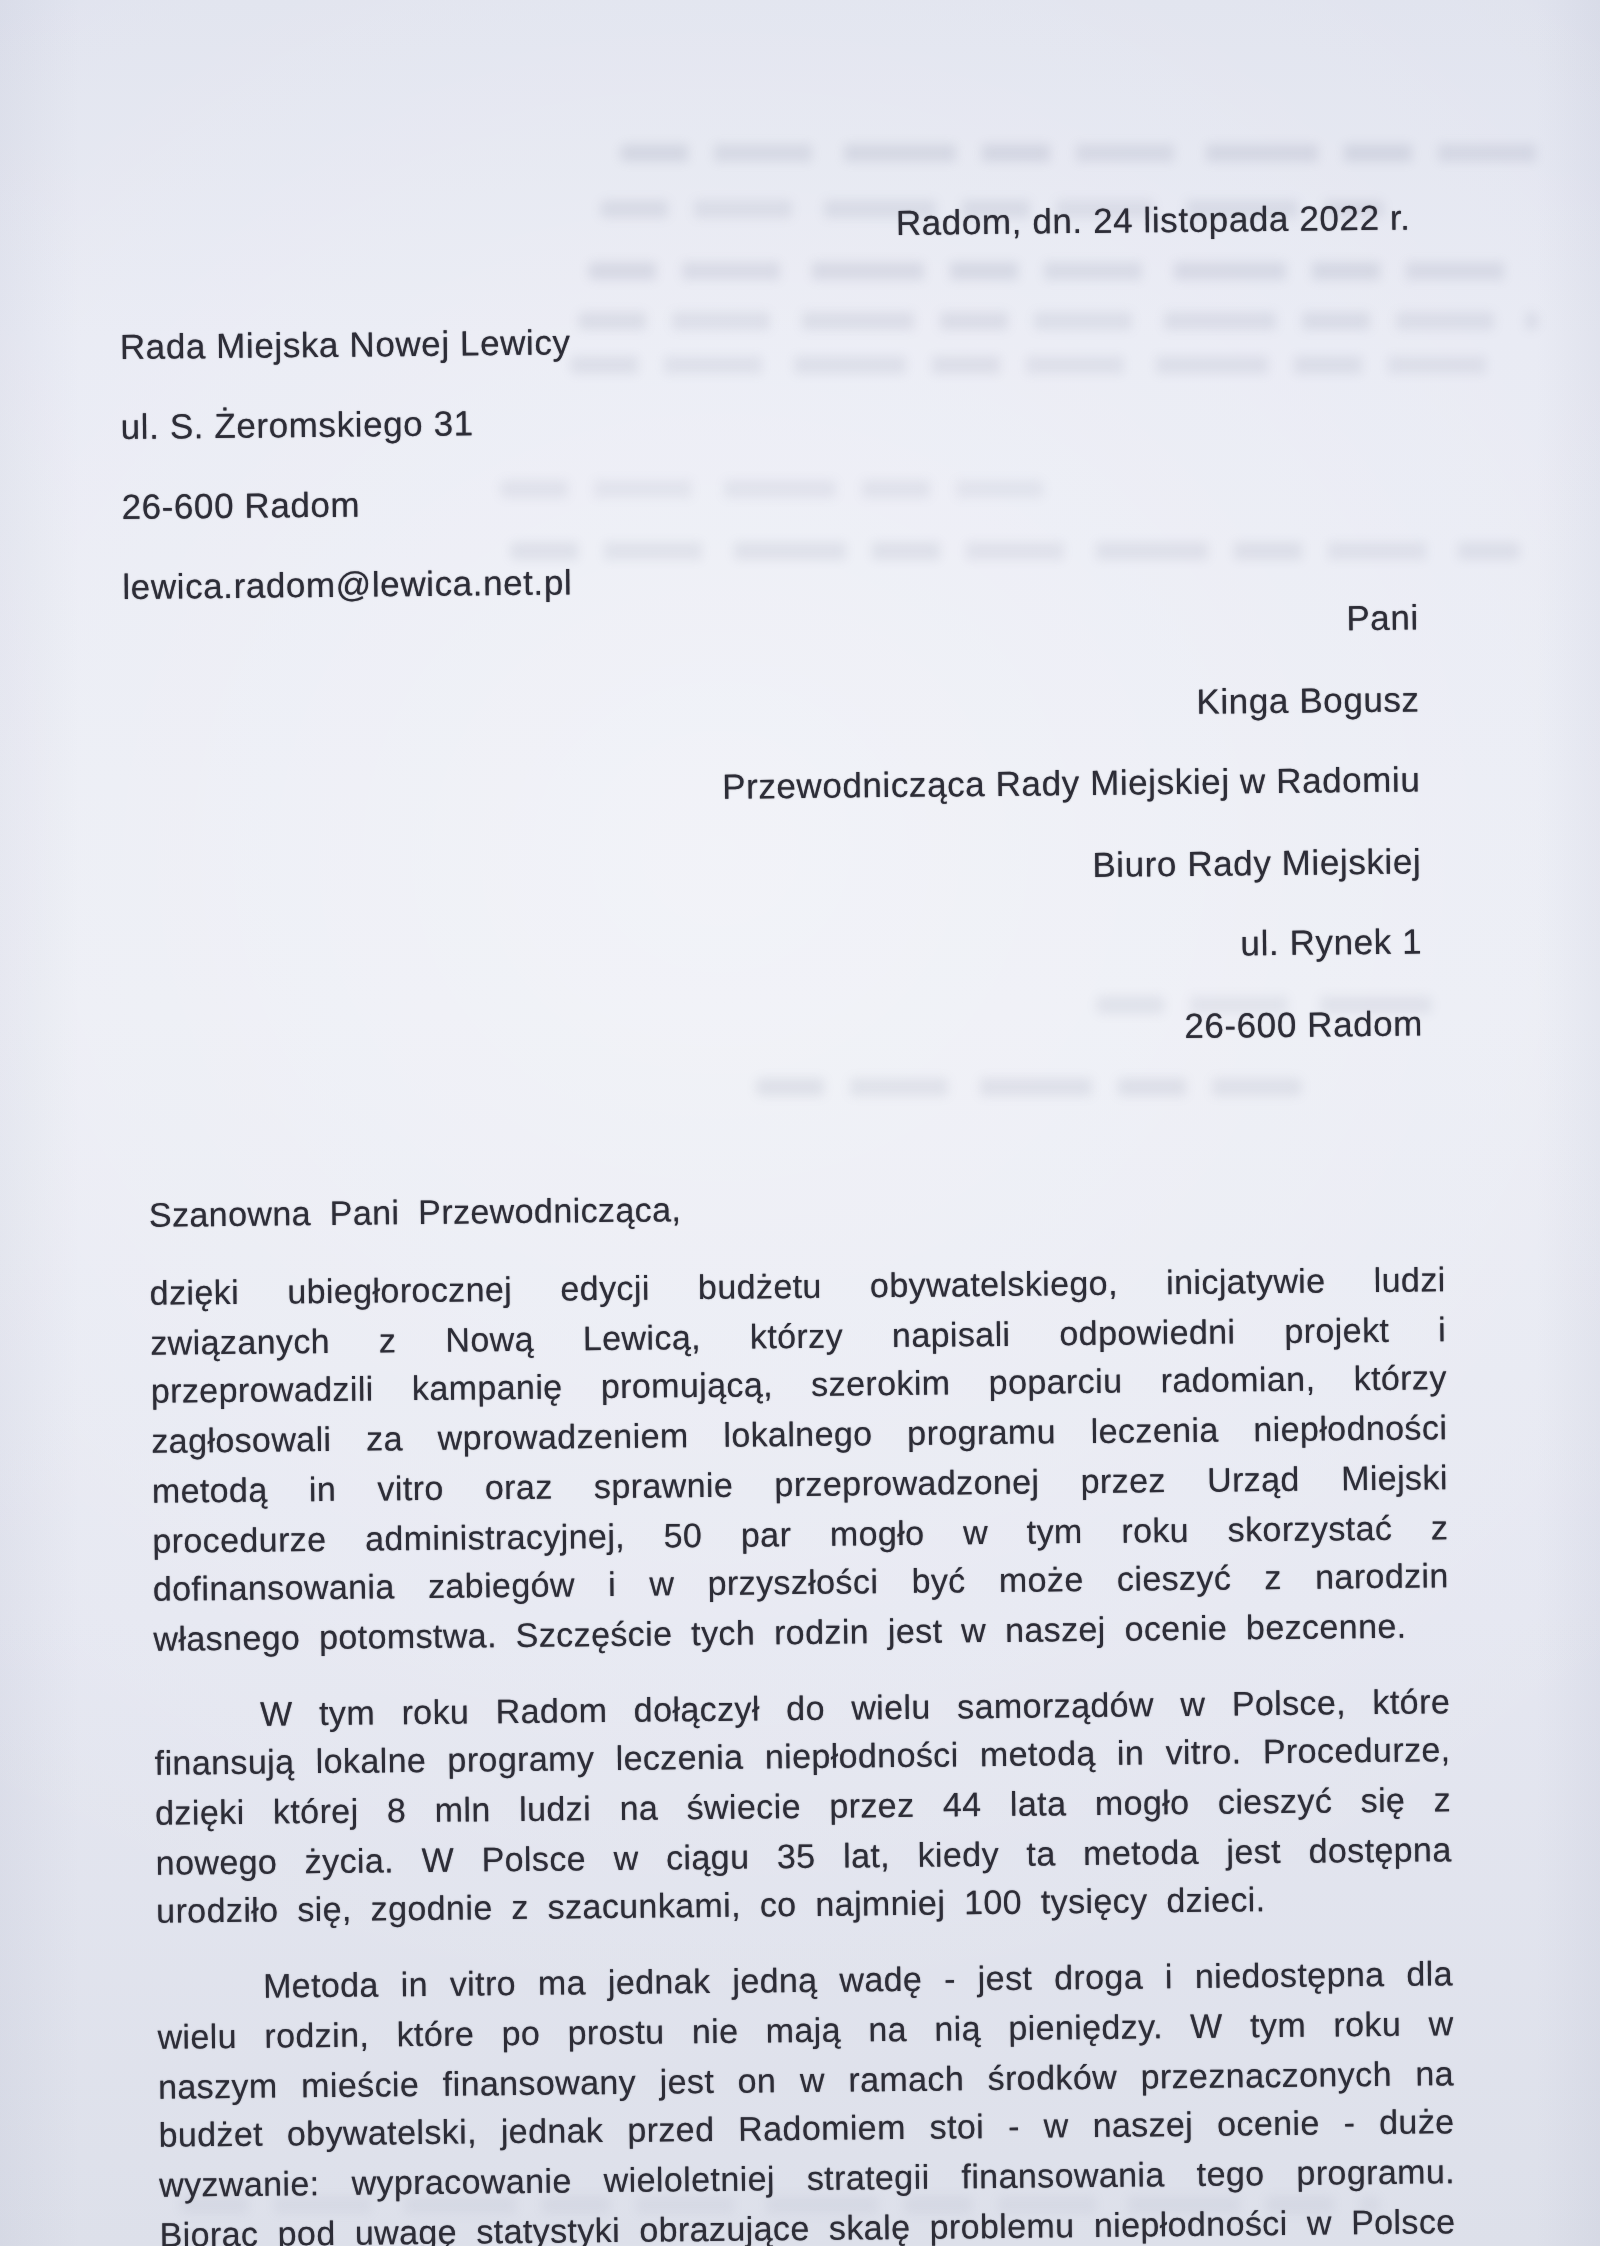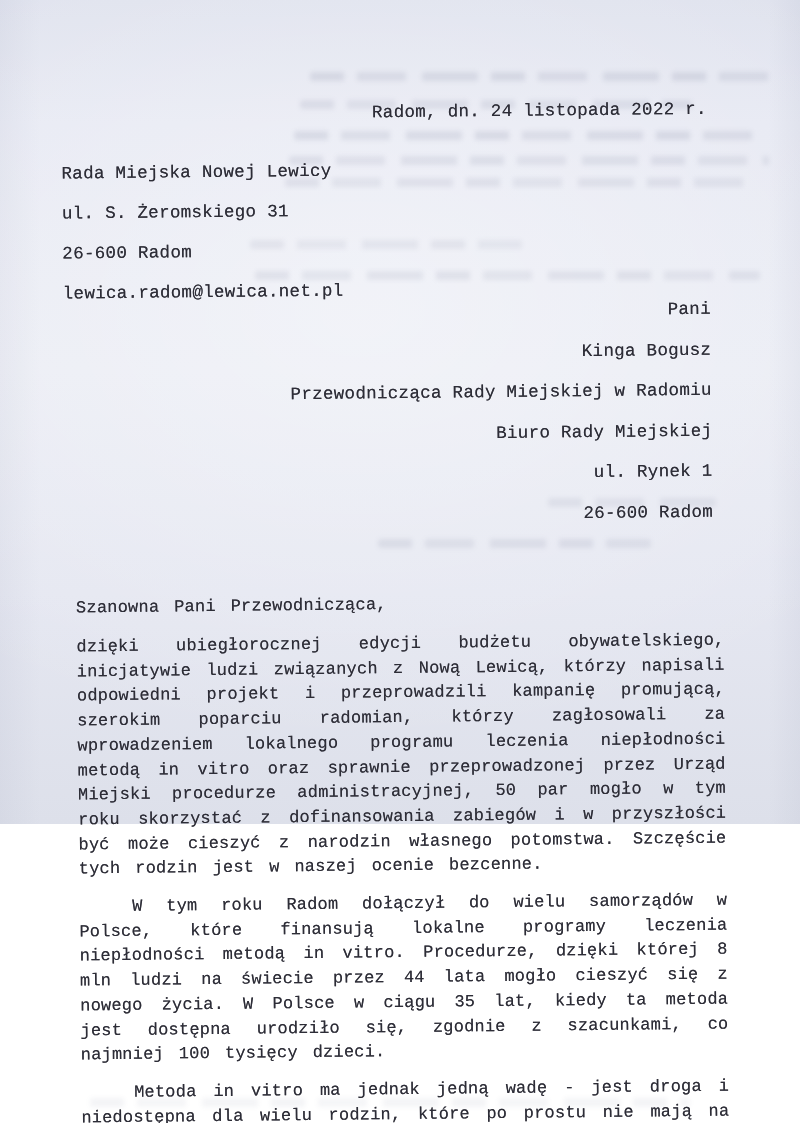--- a/index.html
+++ b/index.html
@@ -6,26 +6,26 @@
     margin: 0;
     padding: 0;
     width: 800px;
     height: 1123px;
     overflow: hidden;
   }
   .page {
     position: absolute;
     inset: 0;
     width: 800px;
-    height: 824px;
+    height: 1123px;
     background:
       radial-gradient(130% 85% at 45% 38%, rgba(255,255,255,0.38), rgba(255,255,255,0) 62%),
       linear-gradient(90deg, rgba(150,155,180,0.10), rgba(150,155,180,0) 5%, rgba(150,155,180,0) 96%, rgba(150,155,180,0.10)),
       linear-gradient(180deg, #e0e3ee 0%, #e7e9f3 15%, #eaecf4 45%, #e5e7f1 72%, #dde0ea 100%);
-    font-family: Liberation Mono, monospace;
+    font-family: Liberation Sans, sans-serif;
     color: #2d2d37;
   }
   .content {
     position: absolute;
     inset: 0;
     transform: rotate(-0.6deg);
     transform-origin: 50% 50%;
   }
   .textline {
     white-space: nowrap;

